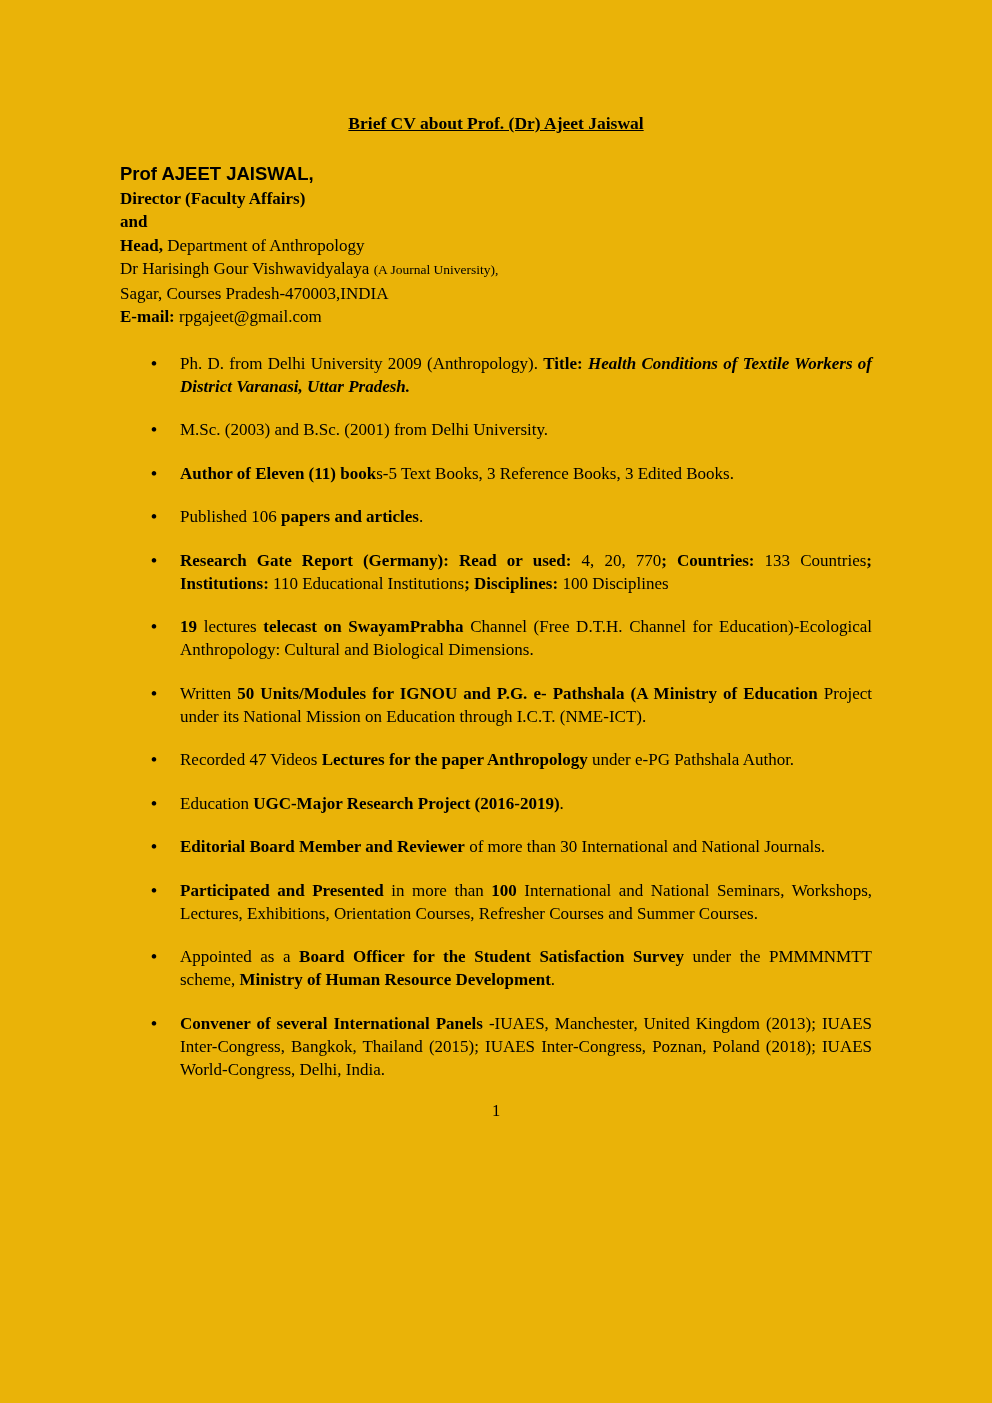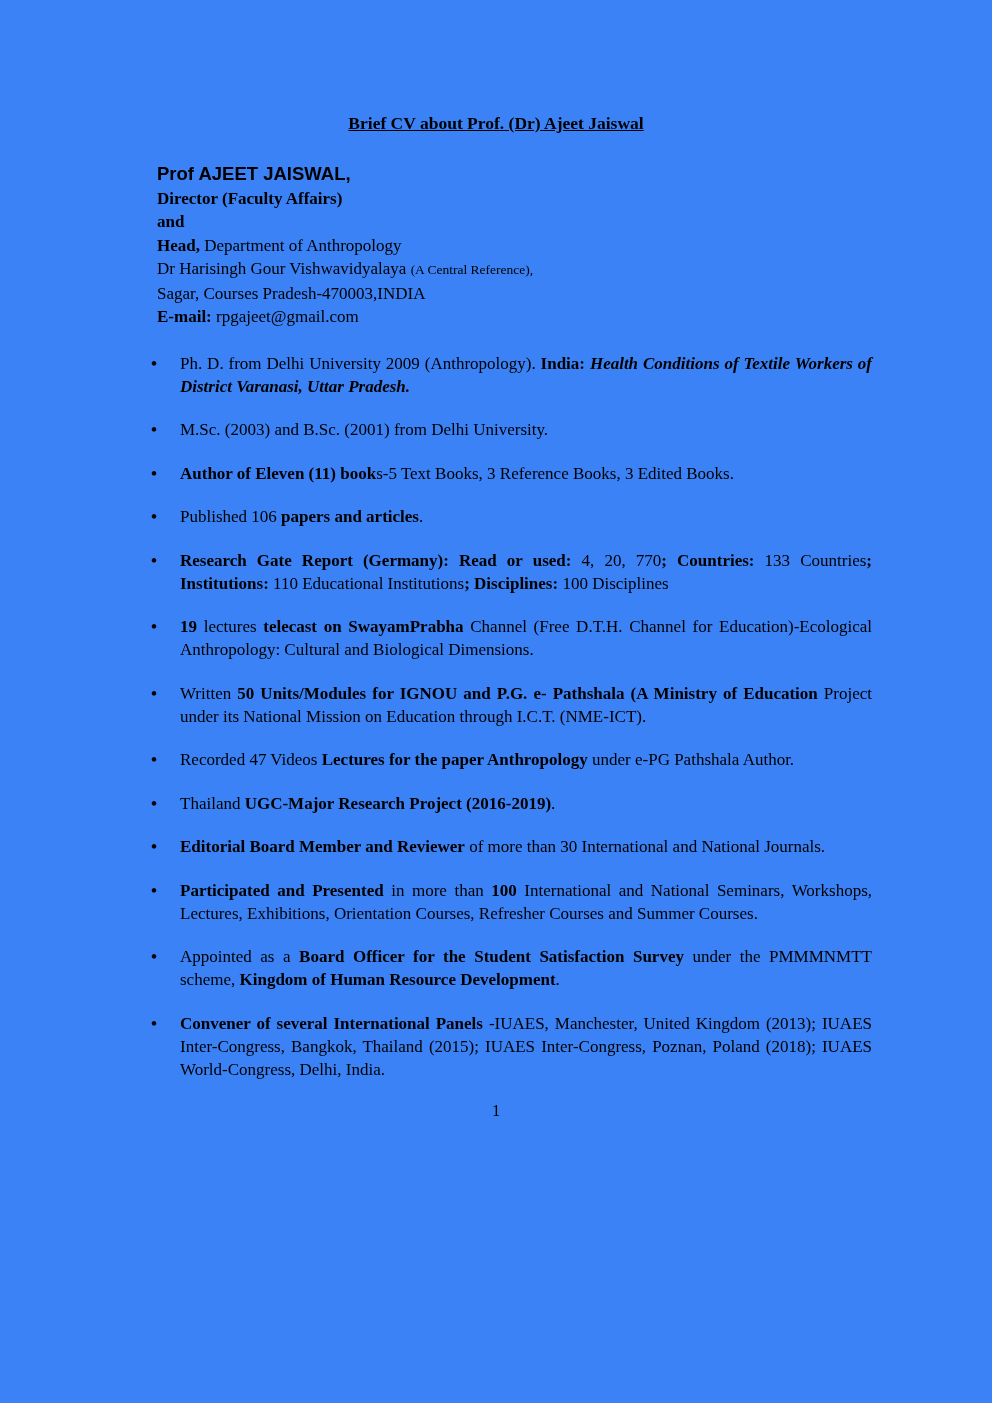--- a/index.html
+++ b/index.html
@@ -5,39 +5,38 @@
   html, body {
     margin: 0;
     padding: 0;
     background: #ffffff;
   }
   .page {
     position: relative;
     width: 992px;
     height: 1403px;
     margin: 0 auto;
-    background: #3b82f6;
+    background: #eab308;
     color: #000000;
     font-family: "Liberation Serif", serif;
     font-size: 17px;
     box-sizing: border-box;
     padding: 112px 120px 0 120px;
     overflow: hidden;
   }
   .doc-title {
     text-align: center;
     font-weight: bold;
     text-decoration: underline;
     font-size: 17.5px;
     line-height: 23px;
     margin-bottom: 27px;
   }
   .header-block {
     line-height: 23.5px;
-    margin-left: 37px;
   }
   .header-line { white-space: normal; }
   .seg-regular { font-weight: normal; font-style: normal; }
   .seg-bold { font-weight: bold; font-style: normal; }
   .seg-bold-italic { font-weight: bold; font-style: italic; }
   .seg-small { font-size: 13.5px; }
   .seg-sans-bold {
     font-family: "Liberation Sans", sans-serif;
     font-weight: bold;
     font-size: 18.5px;
@@ -72,35 +71,35 @@
 <body>
 
 <div class="page">
   <div class="doc-title">Brief CV about Prof. (Dr) Ajeet Jaiswal</div>
 
   <div class="header-block">
       <div class="header-line"><span class="seg-sans-bold">Prof AJEET JAISWAL,</span></div>
       <div class="header-line"><span class="seg-bold">Director (Faculty Affairs)</span></div>
       <div class="header-line"><span class="seg-bold">and</span></div>
       <div class="header-line"><span class="seg-bold">Head, </span><span class="seg-regular">Department of Anthropology</span></div>
-      <div class="header-line"><span class="seg-regular">Dr Harisingh Gour Vishwavidyalaya </span><span class="seg-small">(A Central Reference),</span></div>
+      <div class="header-line"><span class="seg-regular">Dr Harisingh Gour Vishwavidyalaya </span><span class="seg-small">(A Journal University),</span></div>
       <div class="header-line"><span class="seg-regular">Sagar, Courses Pradesh-470003,INDIA</span></div>
       <div class="header-line"><span class="seg-bold">E-mail: </span><span class="seg-regular">rpgajeet@gmail.com</span></div>
     </div>
 
   <ul class="bullet-list">
-      <li><span class="seg-regular">Ph. D. from Delhi University 2009 (Anthropology). </span><span class="seg-bold">India: </span><span class="seg-bold-italic">Health Conditions of Textile Workers of District Varanasi, Uttar Pradesh.</span></li>
+      <li><span class="seg-regular">Ph. D. from Delhi University 2009 (Anthropology). </span><span class="seg-bold">Title: </span><span class="seg-bold-italic">Health Conditions of Textile Workers of District Varanasi, Uttar Pradesh.</span></li>
       <li><span class="seg-regular">M.Sc. (2003) and B.Sc. (2001) from Delhi University.</span></li>
       <li><span class="seg-bold">Author of Eleven (11) book</span><span class="seg-regular">s-5 Text Books, 3 Reference Books, 3 Edited Books.</span></li>
       <li><span class="seg-regular">Published 106 </span><span class="seg-bold">papers and articles</span><span class="seg-regular">.</span></li>
       <li><span class="seg-bold">Research Gate Report (Germany): Read or used:</span><span class="seg-regular"> 4, 20, 770</span><span class="seg-bold">; Countries:</span><span class="seg-regular"> 133 Countries</span><span class="seg-bold">; Institutions:</span><span class="seg-regular"> 110 Educational Institutions</span><span class="seg-bold">; Disciplines:</span><span class="seg-regular"> 100 Disciplines</span></li>
       <li><span class="seg-bold">19</span><span class="seg-regular"> lectures </span><span class="seg-bold">telecast on SwayamPrabha</span><span class="seg-regular"> Channel (Free D.T.H. Channel for Education)-Ecological Anthropology: Cultural and Biological Dimensions.</span></li>
       <li><span class="seg-regular">Written </span><span class="seg-bold">50 Units/Modules for IGNOU and P.G. e- Pathshala (A Ministry of Education</span><span class="seg-regular"> Project under its National Mission on Education through I.C.T. (NME-ICT).</span></li>
       <li><span class="seg-regular">Recorded 47 Videos </span><span class="seg-bold">Lectures for the paper Anthropology</span><span class="seg-regular"> under e-PG Pathshala Author.</span></li>
-      <li><span class="seg-regular">Thailand </span><span class="seg-bold">UGC-Major Research Project (2016-2019)</span><span class="seg-regular">.</span></li>
+      <li><span class="seg-regular">Education </span><span class="seg-bold">UGC-Major Research Project (2016-2019)</span><span class="seg-regular">.</span></li>
       <li><span class="seg-bold">Editorial Board Member and Reviewer</span><span class="seg-regular"> of more than 30 International and National Journals.</span></li>
       <li><span class="seg-bold">Participated and Presented</span><span class="seg-regular"> in more than </span><span class="seg-bold">100</span><span class="seg-regular"> International and National Seminars, Workshops, Lectures, Exhibitions, Orientation Courses, Refresher Courses and Summer Courses.</span></li>
-      <li><span class="seg-regular">Appointed as a </span><span class="seg-bold">Board Officer for the Student Satisfaction Survey</span><span class="seg-regular"> under the PMMMNMTT scheme, </span><span class="seg-bold">Kingdom of Human Resource Development</span><span class="seg-regular">.</span></li>
+      <li><span class="seg-regular">Appointed as a </span><span class="seg-bold">Board Officer for the Student Satisfaction Survey</span><span class="seg-regular"> under the PMMMNMTT scheme, </span><span class="seg-bold">Ministry of Human Resource Development</span><span class="seg-regular">.</span></li>
       <li><span class="seg-bold">Convener of several International Panels</span><span class="seg-regular"> -IUAES, Manchester, United Kingdom (2013); IUAES Inter-Congress, Bangkok, Thailand (2015); IUAES Inter-Congress, Poznan, Poland (2018); IUAES World-Congress, Delhi, India.</span></li>
     </ul>
 
   <div class="page-number">1</div>
 </div>
 
 </body></html>

